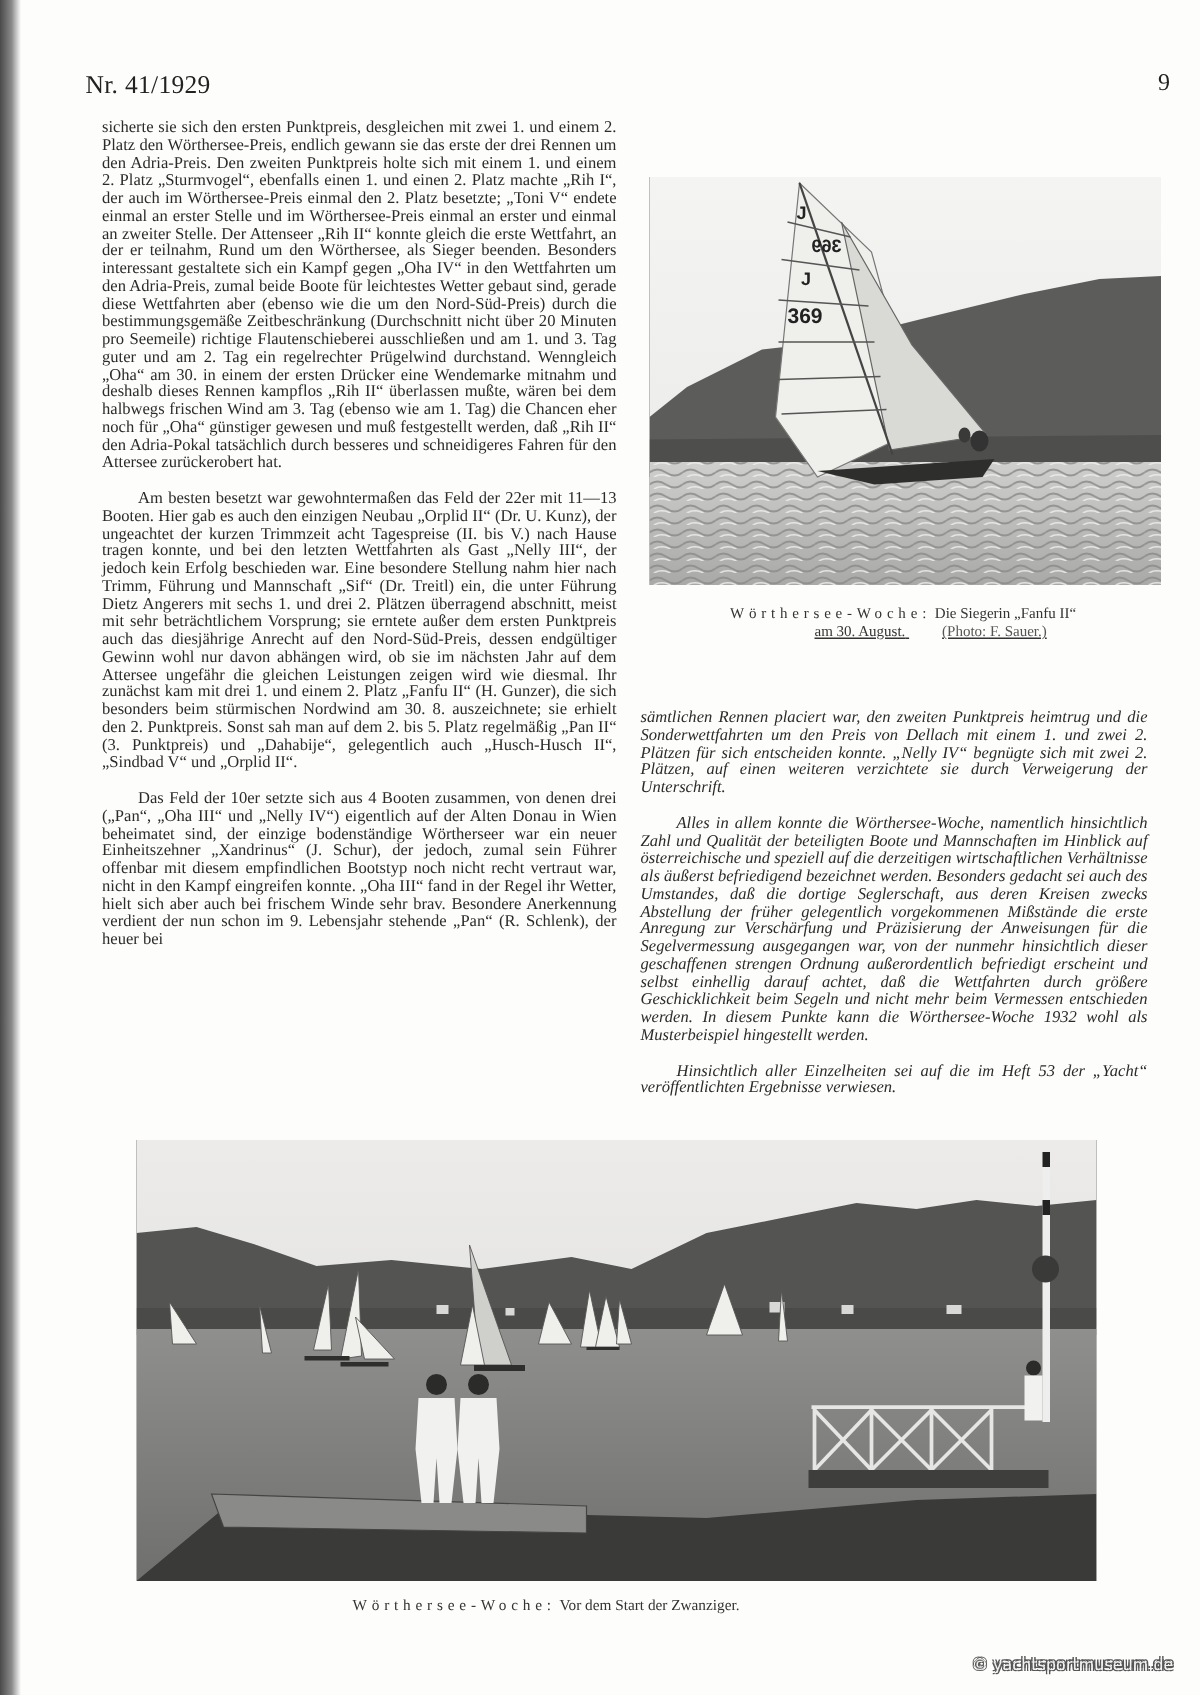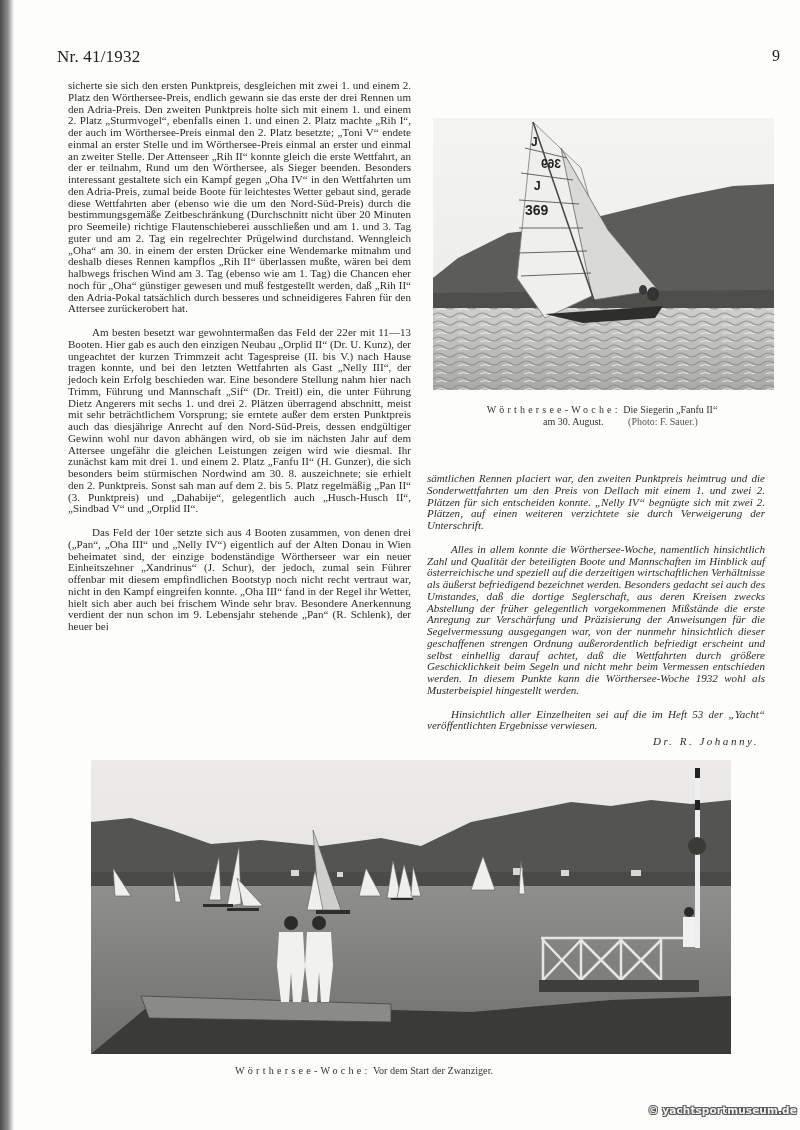--- a/index.html
+++ b/index.html
@@ -24,37 +24,37 @@
   .col-right { left:427px; top:473px; width:338px;font-style:italic; }
 
   .signature { text-align:right; letter-spacing:2.5px; margin-top:4px !important; padding-right:6px; }
 
   .photo { position:absolute; overflow:hidden; background:#777; }
   .photo-top { left:433px; top:118px; width:341px; height:272px; }
   .photo-bottom { left:91px; top:760px; width:640px; height:294px; }
 
   .caption-top { position:absolute; left:433px; top:404px; width:338px; font-size:10px; line-height:12px; color:#333; }
   .caption-top .l1 { text-align:center; }
-  .caption-top .l2 { padding-left:110px; }
+  .caption-top .l2 { padding-left:110px;text-decoration:underline; }
   .spaced { letter-spacing:3.2px; }
   .credit { margin-left:22px; color:#555; }
   .caption-bottom { position:absolute; left:0; top:1065px; width:728px; text-align:center; font-size:10.2px; color:#333; }
 
   .watermark {
-    position:absolute; left:648px; top:1104px; font-family:"DejaVu Sans",sans-serif; font-weight:bold;
+    position:absolute; left:648px; top:1104px; font-family:"DejaVu Sans",sans-serif; font-weight:normal;
     font-size:10.5px; color:#f2f2f2; letter-spacing:0.1px;
     text-shadow:-1px -1px 0 #555, 1px -1px 0 #555, -1px 1px 0 #555, 1px 1px 0 #555;
   }
 </style>
 </head>
 <body>
 
 <div class="spine"></div>
 
-<div class="issue-no">Nr. 41/1932</div>
+<div class="issue-no">Nr. 41/1929</div>
 <div class="page-no">9</div>
 
 <div class="col col-left">
   <p>sicherte sie sich den ersten Punktpreis, desgleichen mit zwei 1. und einem 2. Platz den Wörthersee-Preis, endlich gewann sie das erste der drei Rennen um den Adria-Preis. Den zweiten Punktpreis holte sich mit einem 1. und einem 2. Platz „Sturmvogel“, ebenfalls einen 1. und einen 2. Platz machte „Rih I“, der auch im Wörthersee-Preis einmal den 2. Platz besetzte; „Toni V“ endete einmal an erster Stelle und im Wörthersee-Preis einmal an erster und einmal an zweiter Stelle. Der Attenseer „Rih II“ konnte gleich die erste Wettfahrt, an der er teilnahm, Rund um den Wörthersee, als Sieger beenden. Besonders interessant gestaltete sich ein Kampf gegen „Oha IV“ in den Wettfahrten um den Adria-Preis, zumal beide Boote für leichtestes Wetter gebaut sind, gerade diese Wettfahrten aber (ebenso wie die um den Nord-Süd-Preis) durch die bestimmungsgemäße Zeitbeschränkung (Durchschnitt nicht über 20 Minuten pro Seemeile) richtige Flautenschieberei ausschließen und am 1. und 3. Tag guter und am 2. Tag ein regelrechter Prügelwind durchstand. Wenngleich „Oha“ am 30. in einem der ersten Drücker eine Wendemarke mitnahm und deshalb dieses Rennen kampflos „Rih II“ überlassen mußte, wären bei dem halbwegs frischen Wind am 3. Tag (ebenso wie am 1. Tag) die Chancen eher noch für „Oha“ günstiger gewesen und muß festgestellt werden, daß „Rih II“ den Adria-Pokal tatsächlich durch besseres und schneidigeres Fahren für den Attersee zurückerobert hat.</p>
   <p class="indent">Am besten besetzt war gewohntermaßen das Feld der 22er mit 11—13 Booten. Hier gab es auch den einzigen Neubau „Orplid II“ (Dr. U. Kunz), der ungeachtet der kurzen Trimmzeit acht Tagespreise (II. bis V.) nach Hause tragen konnte, und bei den letzten Wettfahrten als Gast „Nelly III“, der jedoch kein Erfolg beschieden war. Eine besondere Stellung nahm hier nach Trimm, Führung und Mannschaft „Sif“ (Dr. Treitl) ein, die unter Führung Dietz Angerers mit sechs 1. und drei 2. Plätzen überragend abschnitt, meist mit sehr beträchtlichem Vorsprung; sie erntete außer dem ersten Punktpreis auch das diesjährige Anrecht auf den Nord-Süd-Preis, dessen endgültiger Gewinn wohl nur davon abhängen wird, ob sie im nächsten Jahr auf dem Attersee ungefähr die gleichen Leistungen zeigen wird wie diesmal. Ihr zunächst kam mit drei 1. und einem 2. Platz „Fanfu II“ (H. Gunzer), die sich besonders beim stürmischen Nordwind am 30. 8. auszeichnete; sie erhielt den 2. Punktpreis. Sonst sah man auf dem 2. bis 5. Platz regelmäßig „Pan II“ (3. Punktpreis) und „Dahabije“, gelegentlich auch „Husch-Husch II“, „Sindbad V“ und „Orplid II“.</p>
   <p class="indent">Das Feld der 10er setzte sich aus 4 Booten zusammen, von denen drei („Pan“, „Oha III“ und „Nelly IV“) eigentlich auf der Alten Donau in Wien beheimatet sind, der einzige bodenständige Wörtherseer war ein neuer Einheitszehner „Xandrinus“ (J. Schur), der jedoch, zumal sein Führer offenbar mit diesem empfindlichen Bootstyp noch nicht recht vertraut war, nicht in den Kampf eingreifen konnte. „Oha III“ fand in der Regel ihr Wetter, hielt sich aber auch bei frischem Winde sehr brav. Besondere Anerkennung verdient der nun schon im 9. Lebensjahr stehende „Pan“ (R. Schlenk), der heuer bei</p>
 </div>
 
 <div class="photo photo-top">
   <svg width="341" height="272" viewBox="0 0 341 272" xmlns="http://www.w3.org/2000/svg">
@@ -108,21 +108,20 @@
   <div class="l2">
     <span>am 30. August.</span>
     <span class="credit">(Photo: F. Sauer.)</span>
   </div>
 </div>
 
 <div class="col col-right">
   <p>sämtlichen Rennen placiert war, den zweiten Punktpreis heimtrug und die Sonderwettfahrten um den Preis von Dellach mit einem 1. und zwei 2. Plätzen für sich entscheiden konnte. „Nelly IV“ begnügte sich mit zwei 2. Plätzen, auf einen weiteren verzichtete sie durch Verweigerung der Unterschrift.</p>
   <p class="indent">Alles in allem konnte die Wörthersee-Woche, namentlich hinsichtlich Zahl und Qualität der beteiligten Boote und Mannschaften im Hinblick auf österreichische und speziell auf die derzeitigen wirtschaftlichen Verhältnisse als äußerst befriedigend bezeichnet werden. Besonders gedacht sei auch des Umstandes, daß die dortige Seglerschaft, aus deren Kreisen zwecks Abstellung der früher gelegentlich vorgekommenen Mißstände die erste Anregung zur Verschärfung und Präzisierung der Anweisungen für die Segelvermessung ausgegangen war, von der nunmehr hinsichtlich dieser geschaffenen strengen Ordnung außerordentlich befriedigt erscheint und selbst einhellig darauf achtet, daß die Wettfahrten durch größere Geschicklichkeit beim Segeln und nicht mehr beim Vermessen entschieden werden. In diesem Punkte kann die Wörthersee-Woche 1932 wohl als Musterbeispiel hingestellt werden.</p>
   <p class="indent">Hinsichtlich aller Einzelheiten sei auf die im Heft 53 der „Yacht“ veröffentlichten Ergebnisse verwiesen.</p>
-  <p class="signature">Dr. R. Johanny.</p>
 </div>
 
 <div class="photo photo-bottom">
   <svg width="640" height="294" viewBox="0 0 640 294" xmlns="http://www.w3.org/2000/svg">
     <defs>
       <linearGradient id="sky2" x1="0" y1="0" x2="0" y2="1">
         <stop offset="0" stop-color="#ecebe9"></stop>
           <stop offset="1" stop-color="#dcdcda"></stop>
       </linearGradient>
       <linearGradient id="lake" x1="0" y1="0" x2="0" y2="1">

